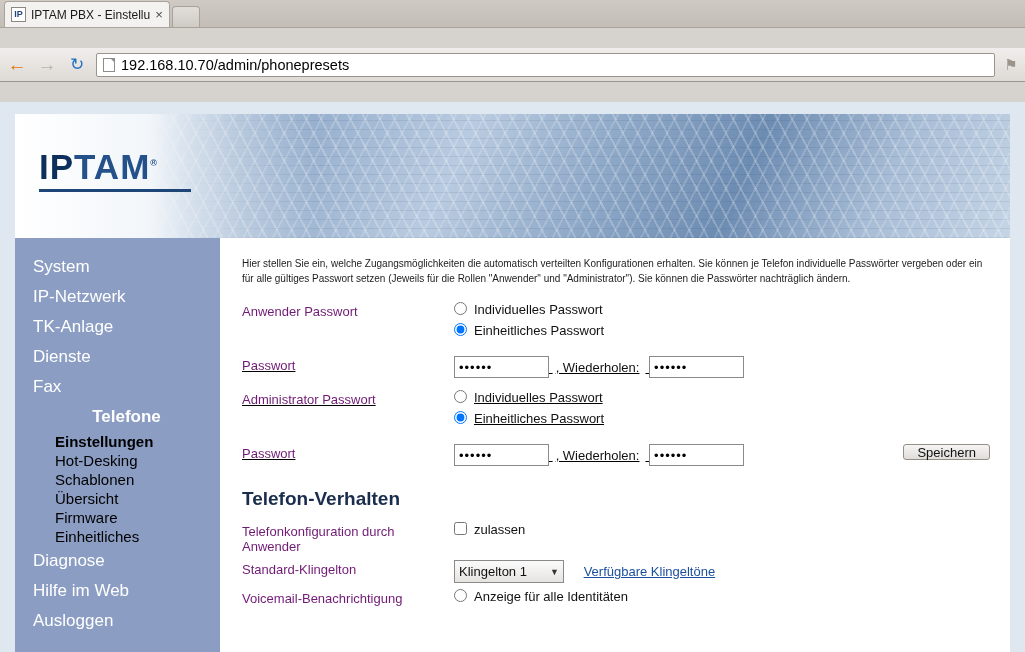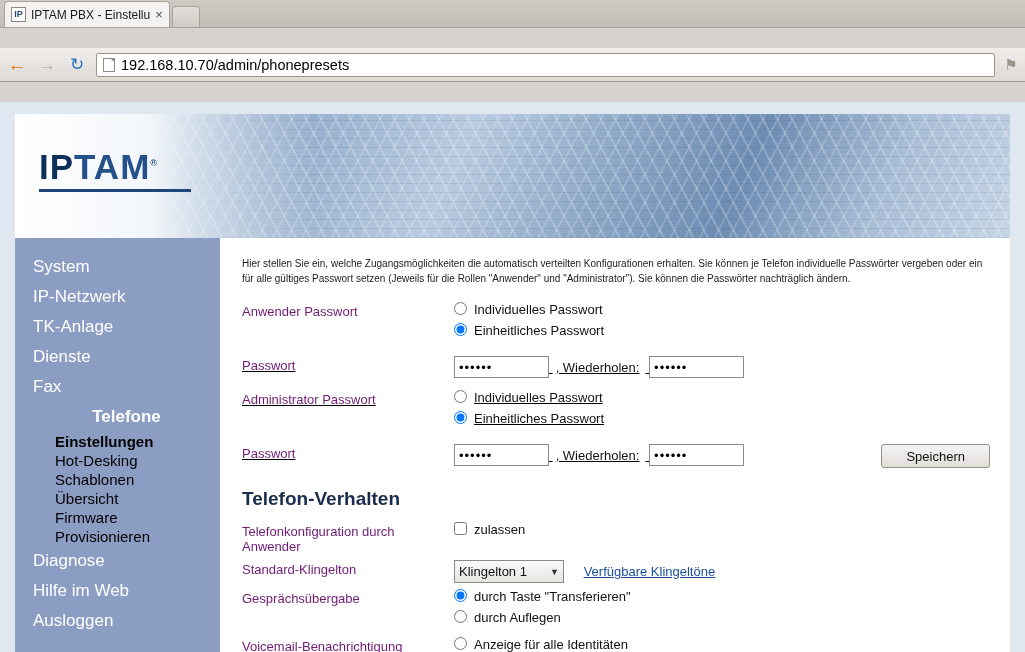--- a/index.html
+++ b/index.html
@@ -284,22 +284,22 @@
     padding: 1px 4px;
     background: #fff;
     letter-spacing: 1px;
   }
   .inline-lbl { font-size: 13px; color: #111; margin: 0 6px 0 3px; }
   .row-with-button { position: relative; }
   .speichern {
     position: absolute;
     right: 0;
     top: 0;
-    height: 24px;
-    padding: 0 24px;
+    height: 16px;
+    padding: 0 13px;
     font-size: 13px;
     background: linear-gradient(to bottom,#f6f5f4,#e0ddd9);
     border: 1px solid #949087;
     border-radius: 3px;
     color: #111;
     cursor: pointer;
   }
   h2.section2 {
     font-size: 19px;
     color: #1a2d4d;
@@ -372,21 +372,21 @@
           <div class="nav-top">TK-Anlage</div>
           <div class="nav-top">Dienste</div>
           <div class="nav-top">Fax</div>
           <div class="nav-top active">Telefone</div>
 
           <div class="nav-sub active">Einstellungen</div>
           <div class="nav-sub">Hot-Desking</div>
           <div class="nav-sub">Schablonen</div>
           <div class="nav-sub">Übersicht</div>
           <div class="nav-sub">Firmware</div>
-          <div class="nav-sub">Provisionieren</div>
+          <div class="nav-sub">Einheitliches</div>
 
           <div class="nav-top">Diagnose</div>
           <div class="nav-top">Hilfe im Web</div>
           <div class="nav-top">Ausloggen</div>
         </div>
 
         <div class="content">
           <div class="intro">Hier stellen Sie ein, welche Zugangsmöglichkeiten die automatisch verteilten Konfigurationen erhalten. Sie können je Telefon individuelle Passwörter vergeben oder ein für alle gültiges Passwort setzen (Jeweils für die Rollen "Anwender" und "Administrator"). Sie können die Passwörter nachträglich ändern.</div>
 
           <div class="form-row">
@@ -452,33 +452,20 @@
             <div class="form-label">Standard-Klingelton</div>
             <div class="form-field">
               <span class="select-box">
                 <span>Klingelton 1</span>
                 <span class="caret">▼</span>
               </span>
               <span class="link">Verfügbare Klingeltöne</span>
             </div>
           </div>
 
-          <div class="form-row">
-            <div class="form-label">Gesprächsübergabe</div>
-            <div class="form-field">
-              <div class="radio-line">
-                <input type="radio" name="uebergabe" checked="" style="">
-                <label>durch Taste "Transferieren"</label>
-              </div>
-              <div class="radio-line">
-                <input type="radio" name="uebergabe" style="">
-                <label>durch Auflegen</label>
-              </div>
-            </div>
-          </div>
 
           <div class="form-row">
             <div class="form-label">Voicemail-Benachrichtigung</div>
             <div class="form-field">
               <div class="radio-line">
                 <input type="radio" name="voicemail" style="">
                 <label>Anzeige für alle Identitäten</label>
               </div>
 
             </div>

